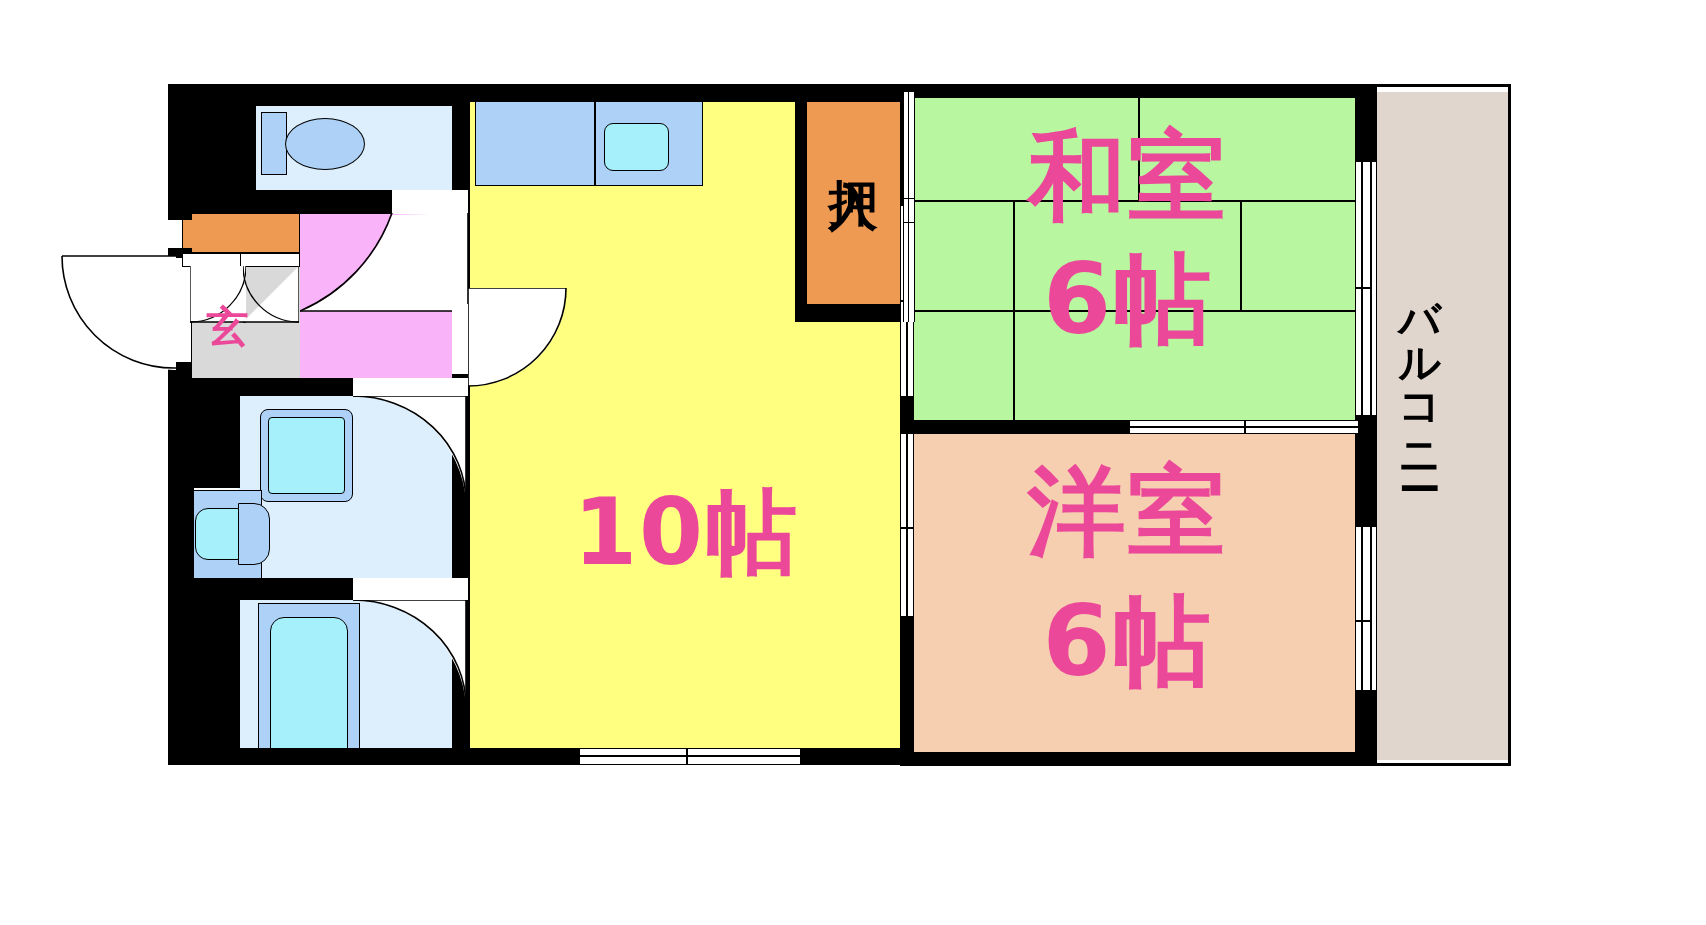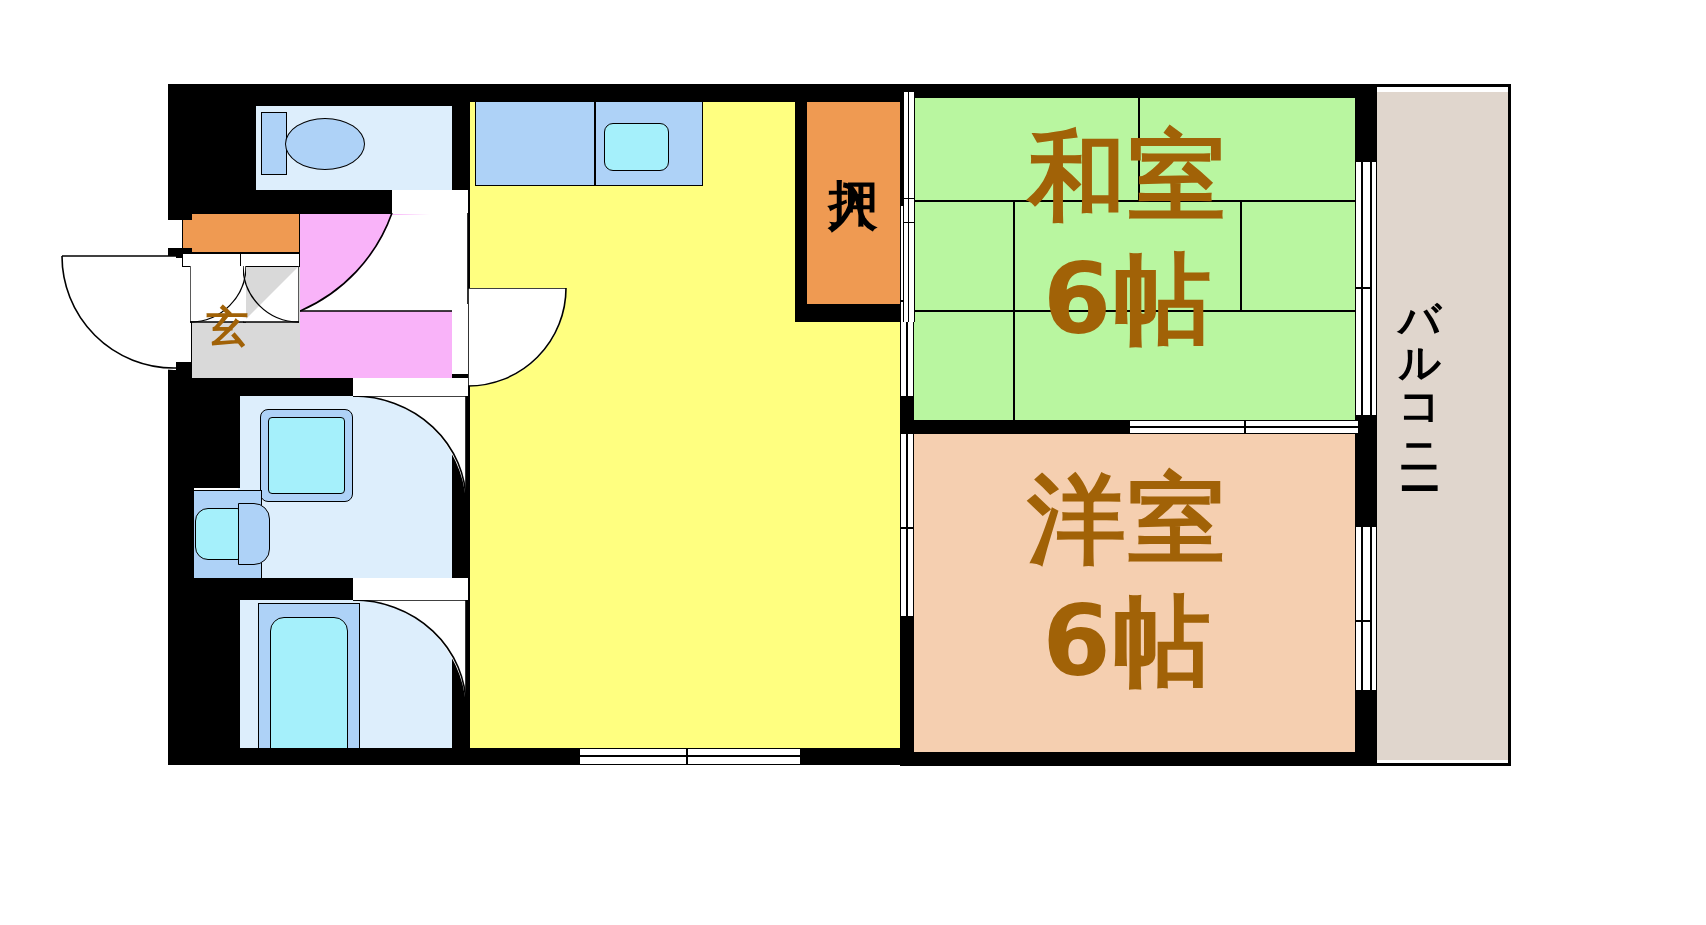--- a/index.html
+++ b/index.html
@@ -23,21 +23,21 @@
   
   .room { position: absolute; box-sizing: border-box; }
 
   
   .wall { position: absolute; background: #000000; }
   .thin { position: absolute; background: #000000; }
 
   
   .label {
     position: absolute;
-    color: #a16207;
+    color: #ec4899;
     font-weight: 700;
     line-height: 1.05;
     text-align: center;
     white-space: pre;
     letter-spacing: 0.02em;
   }
   .vlabel {
     position: absolute;
     color: #000;
     font-weight: 700;
@@ -248,25 +248,26 @@
 
   <div class="slide-v" style="left:1355px; top:527px; width:22px; height:163px; background:#fff; border-left:1.5px solid #000; border-right:1.5px solid #000;"></div>
   <div class="thin" style="left:1361px; top:527px; width:1.5px; height:163px; background:#000;"></div>
   <div class="thin" style="left:1370px; top:527px; width:1.5px; height:163px; background:#000;"></div>
   <div class="thin" style="left:1355px; top:620px; width:15px; height:1.5px; background:#000;"></div>
 
   <div class="slide-h" style="left:580px; top:748px; width:220px; height:17px; background:#fff; border-top:1.6px solid #000; border-bottom:1.6px solid #000;"></div>
   <div class="thin" style="left:580px; top:755px; width:220px; height:1.6px; background:#000;"></div>
   <div class="thin" style="left:686px; top:748px; width:1.6px; height:17px; background:#000;"></div>
 
+  <div class="label" style="left:556px; top:485px; width:260px; font-size:92px;">10帖</div>
 
   <div class="label" style="left:1003px; top:125px; width:250px; font-size:98px;">和室</div>
   <div class="label" style="left:1003px; top:248px; width:250px; font-size:98px;">6帖</div>
 
-  <div class="label" style="left:1000px; top:468px; width:255px; font-size:98px;">洋室</div>
+  <div class="label" style="left:1000px; top:468px; width:255px; font-size:98px;font-family:Liberation Mono, monospace;">洋室</div>
   <div class="label" style="left:1000px; top:590px; width:255px; font-size:98px;">6帖</div>
 
   <div class="vlabel" style="left:828px; top:140px; font-size:49px;">押入</div>
 
   <div class="label" style="left:198px; top:305px; width:60px; font-size:42px;">玄</div>
 
   <div class="vlabel" style="left:1398px; top:272px; font-size:42px;">バルコニー</div>
 
 </div>
 

